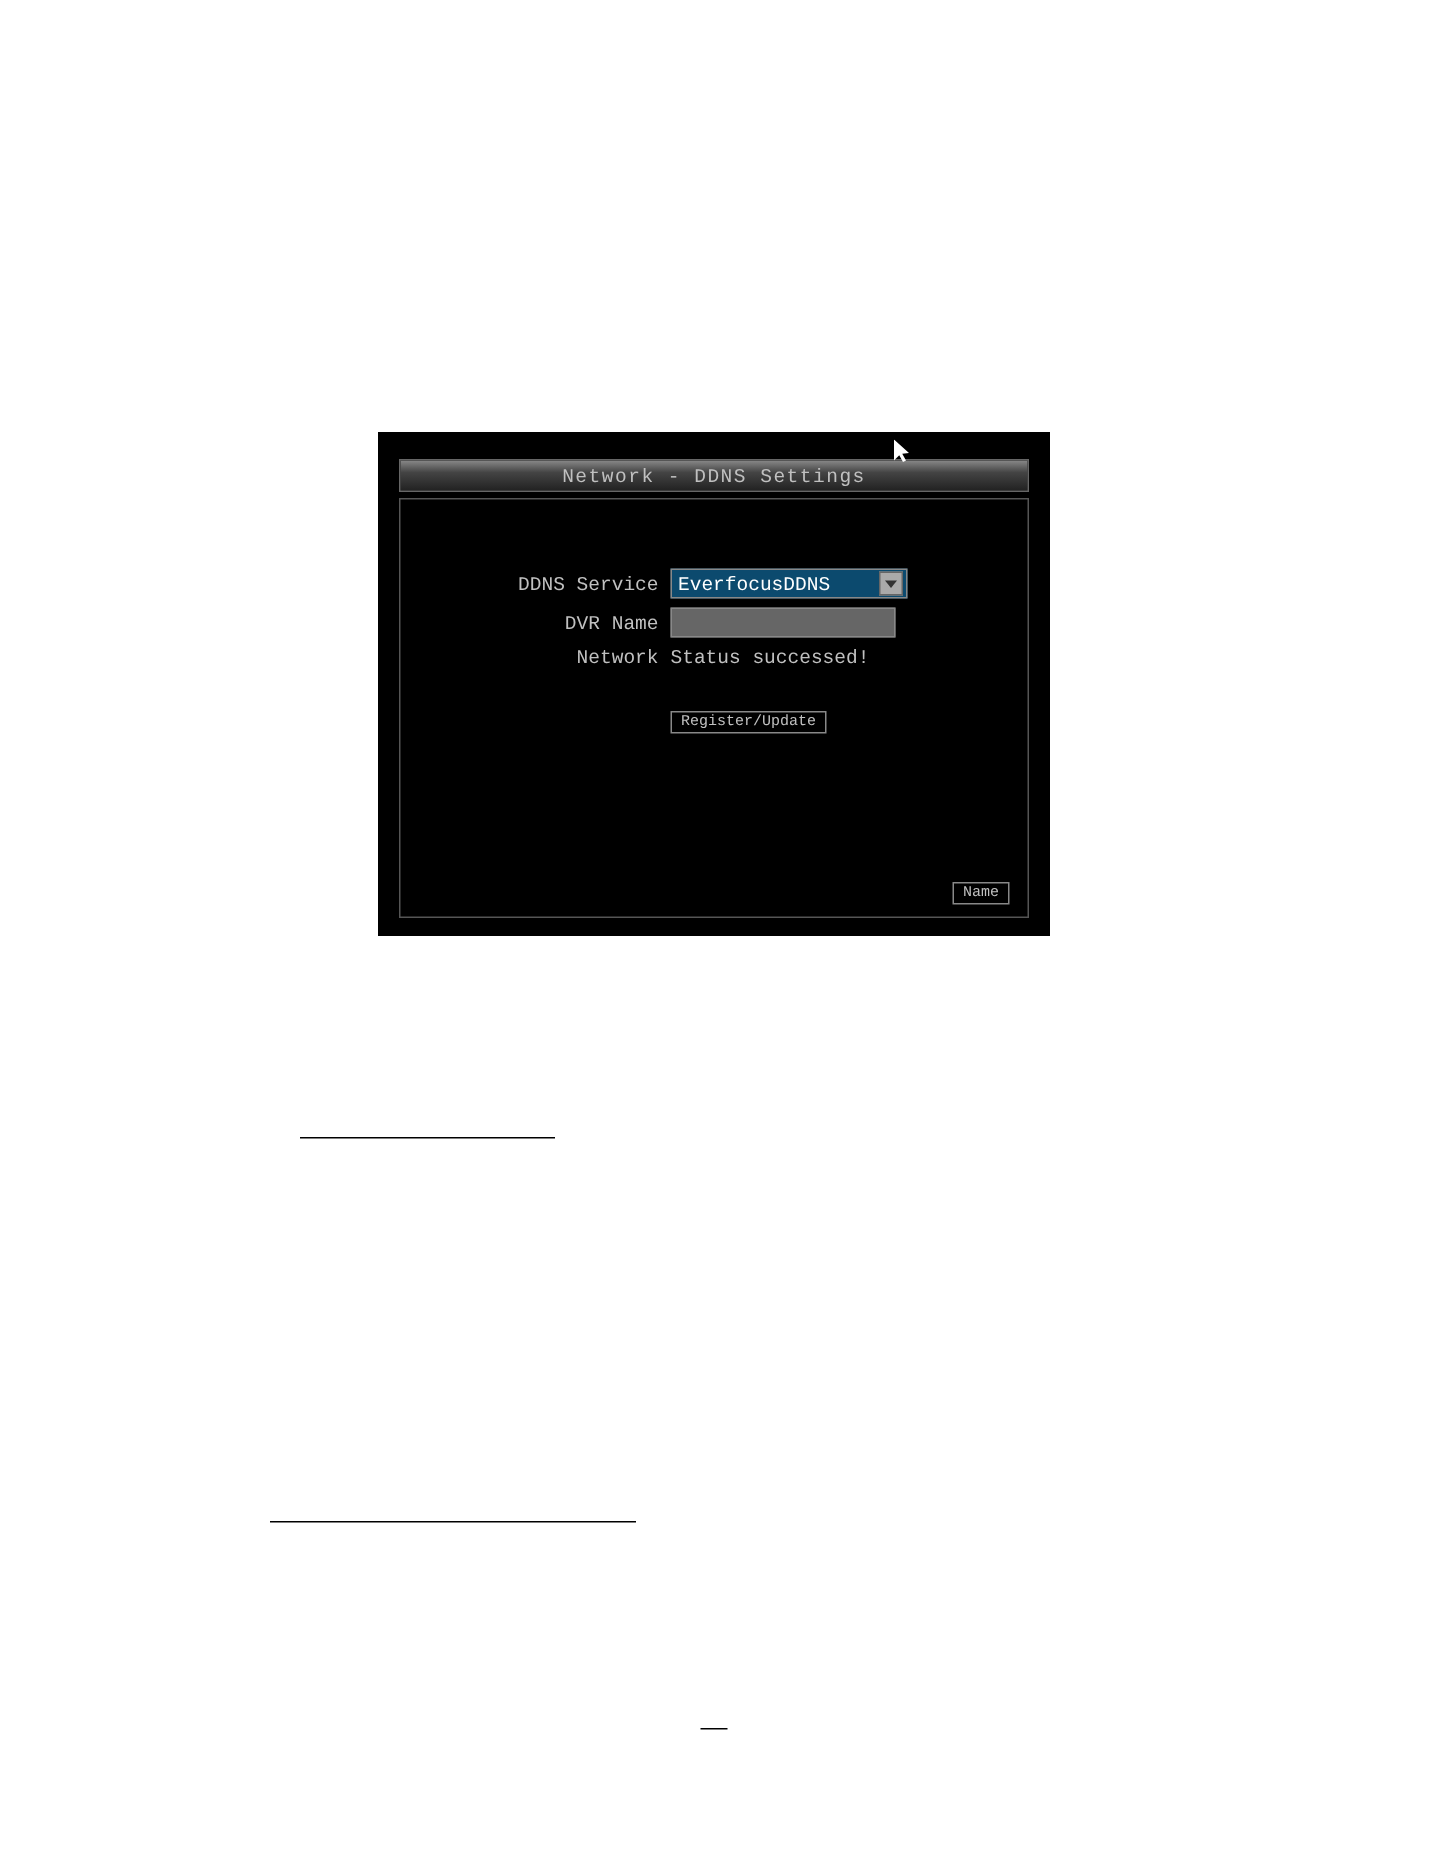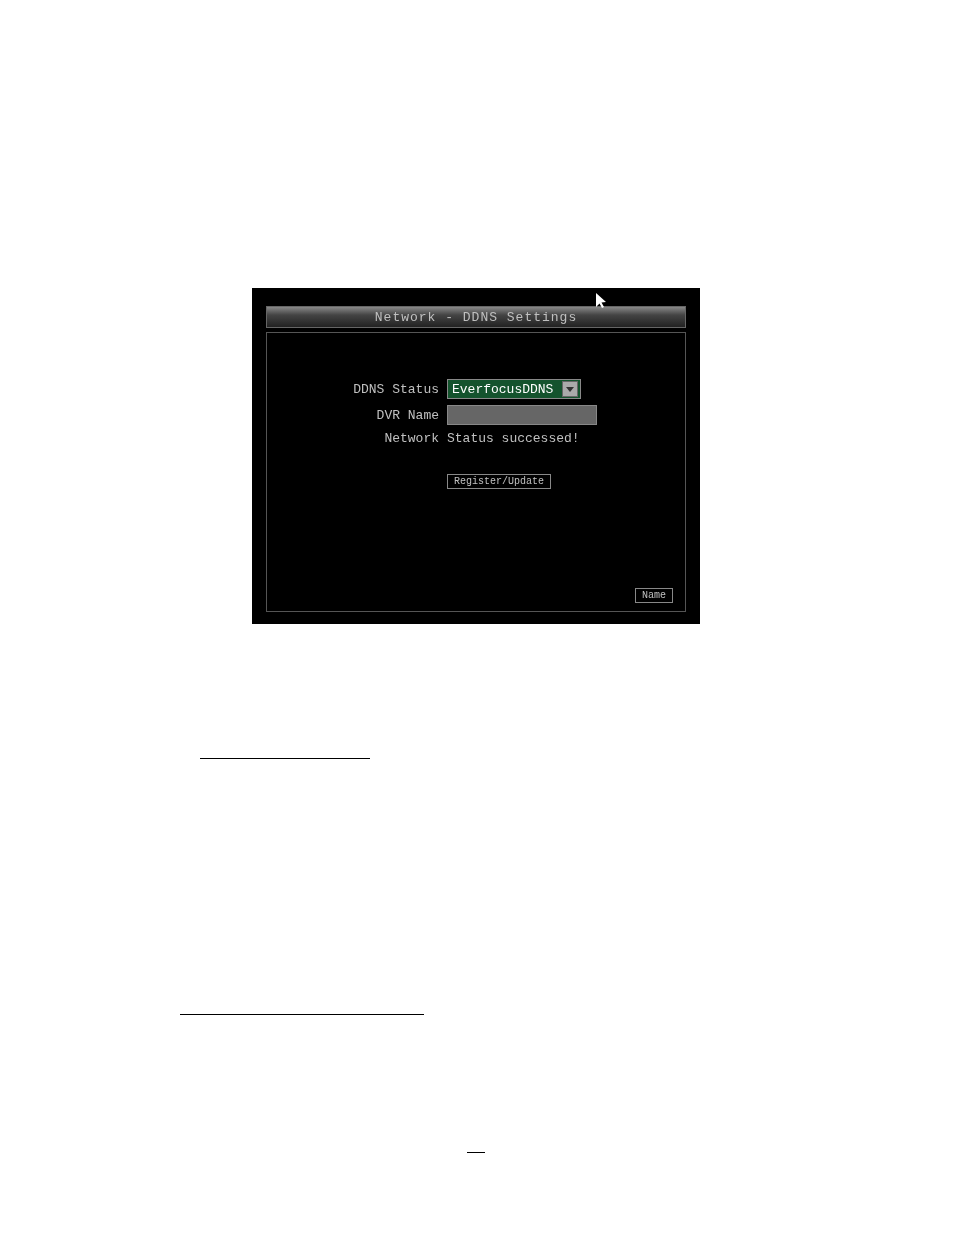--- a/index.html
+++ b/index.html
@@ -58,23 +58,23 @@
       font-size: 13px;
       color: #c0c0c0;
     }
     .form-row.first { margin-top: 46px; }
     .label {
       width: 160px;
       text-align: right;
       padding-right: 8px;
     }
     .select-box {
-      width: 134px;
+      width: 158px;
       height: 20px;
-      background: #14532d;
+      background: #0c4a6e;
       border: 1px solid #888;
       display: flex;
       align-items: center;
       justify-content: space-between;
       padding: 0 2px 0 4px;
       color: #fff;
       font-family: "Courier New", monospace;
       font-size: 13px;
     }
     .select-arrow {
@@ -152,21 +152,21 @@
       </svg>
   </div>
 
   <div class="titlebar">
     <span class="title-text">Network - DDNS Settings</span>
   </div>
 
   <div class="panel">
 
     <div class="form-row first">
-      <span class="label">DDNS Status</span>
+      <span class="label">DDNS Service</span>
       <div class="select-box">
         <span>EverfocusDDNS</span>
         <span class="select-arrow"></span>
       </div>
     </div>
 
     <div class="form-row">
       <span class="label">DVR Name</span>
       <div class="text-input" value=""></div>
     </div>

